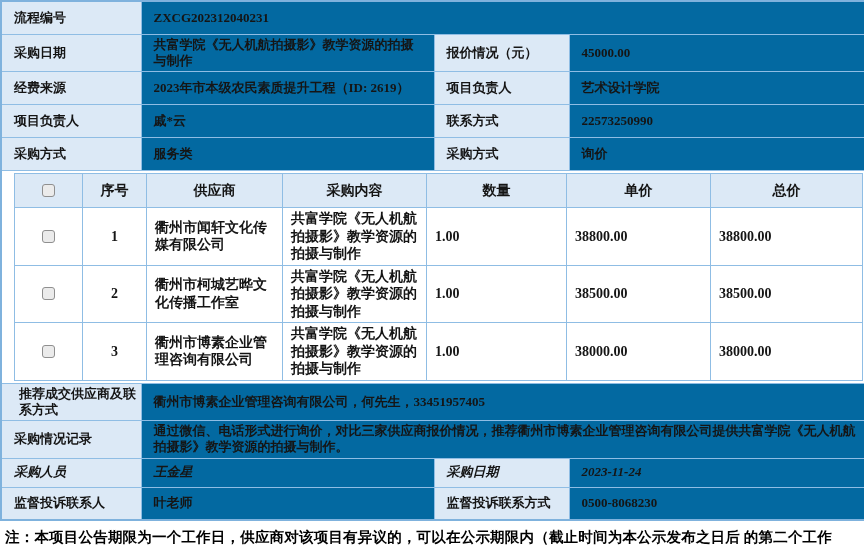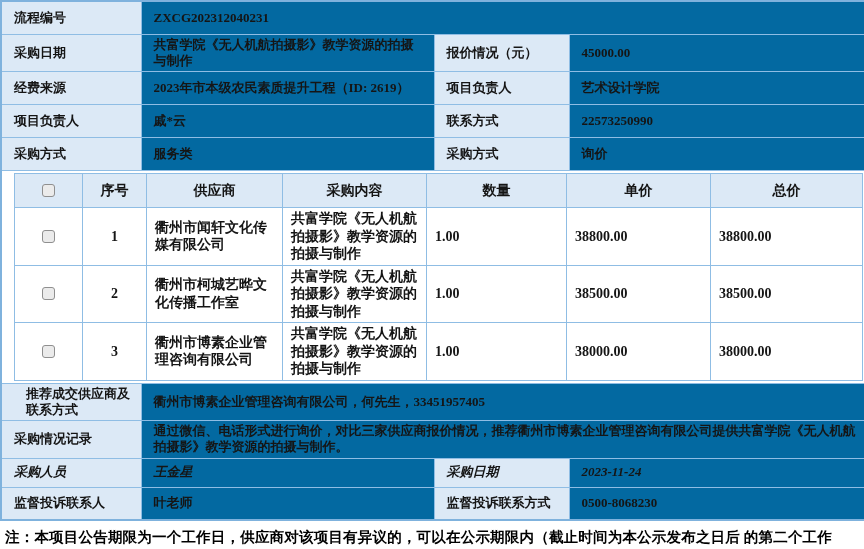--- a/index.html
+++ b/index.html
@@ -144,21 +144,21 @@
           <td>共富学院《无人机航拍摄影》教学资源的拍摄与制作</td>
           <td>1.00</td>
           <td>38000.00</td>
           <td>38000.00</td>
         </tr>
       </tbody>
           </table>
     </td>
   </tr>
   <tr class="rec-row">
-    <th class="lbl" style="padding-left:24px;padding-right:2px;">推荐成交供应商及联系方式</th>
+    <th class="lbl" style="padding-left:17px;padding-right:2px;">推荐成交供应商及联系方式</th>
     <td class="val" colspan="3">衢州市博素企业管理咨询有限公司，何先生，33451957405</td>
   </tr>
   <tr class="rec-row">
     <th class="lbl">采购情况记录</th>
     <td class="val" colspan="3">通过微信、电话形式进行询价，对比三家供应商报价情况，推荐衢州市博素企业管理咨询有限公司提供共富学院《无人机航拍摄影》教学资源的拍摄与制作。</td>
   </tr>
   <tr class="buyer-row">
     <th class="lbl">采购人员</th>
     <td class="val">王金星</td>
     <th class="lbl">采购日期</th>

